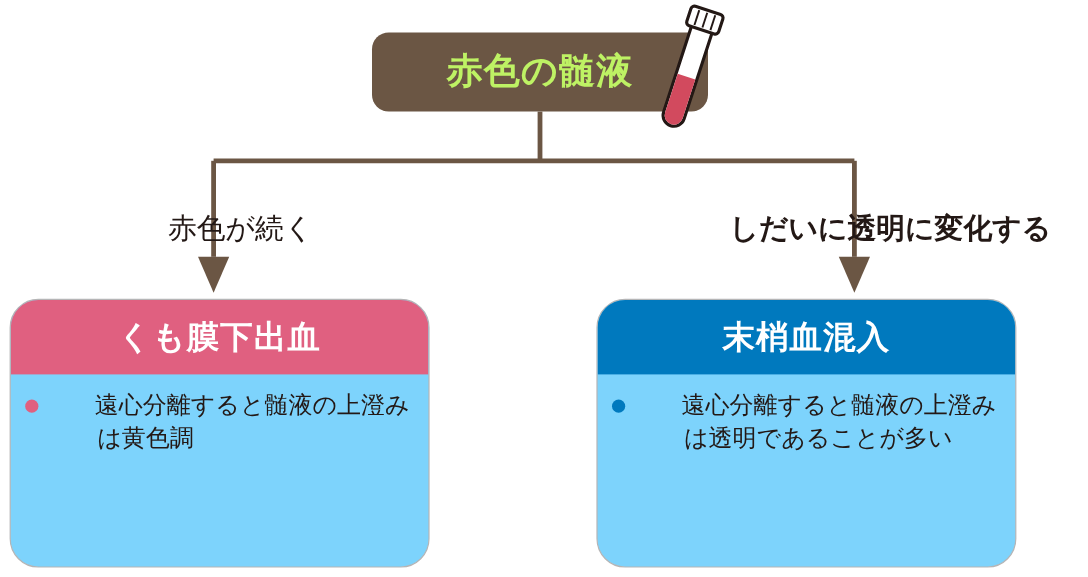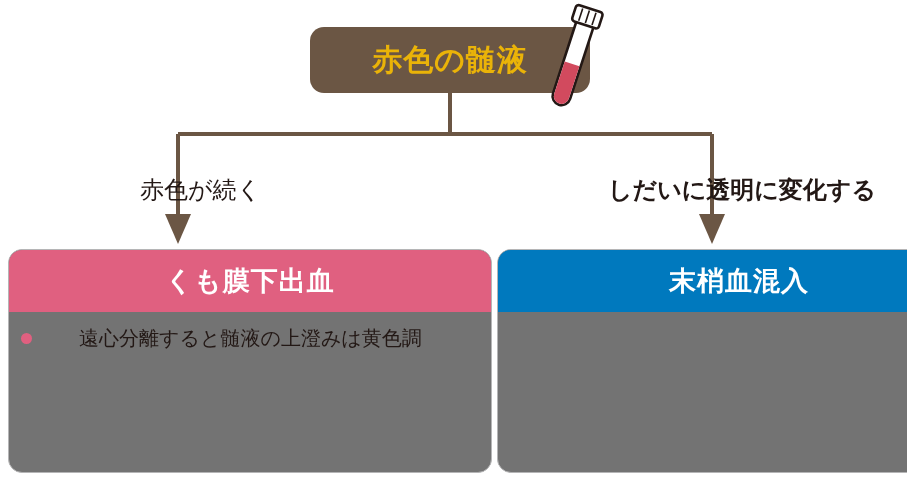--- a/index.html
+++ b/index.html
@@ -22,21 +22,21 @@
     top: 27px;
     width: 280px;
     height: 66px;
     background: #6b5644;
     border-radius: 14px;
     display: flex;
     align-items: center;
     justify-content: center;
   }
   #root-node .label {
-    color: #eab308;
+    color: #bef264;
     font-size: 30px;
     font-weight: bold;
     letter-spacing: 1px;
     line-height: 1;
   }
 
   
   #tube-icon {
     position: absolute;
     left: 538px;
@@ -61,24 +61,24 @@
     font-size: 24px;
     color: #231815;
     white-space: nowrap;
   }
   #branch-label-left  { left: 140px; top: 174px; }
   #branch-label-right { left: 608px; top: 174px; font-weight: bold; }
 
   
   .card {
     position: absolute;
-    width: 484px;
+    width: 350px;
     border: 1px solid #b5b5b6;
-    border-radius: 14px;
-    background: #737373;
+    border-radius: 24px;
+    background: #7dd3fc;
     box-sizing: border-box;
     overflow: hidden;
   }
   #card-left  { left: 8px;   top: 249px; height: 224px; }
   #card-right { left: 497px; top: 249px; height: 224px; }
 
   .card-header {
     height: 62px;
     display: flex;
     align-items: center;
@@ -167,14 +167,18 @@
       <span class="bullet-text">遠心分離すると髄液の上澄みは黄色調</span>
     </div>
   </div>
 </div>
 
 <div class="card" id="card-right">
   <div class="card-header">
     <span>末梢血混入</span>
   </div>
   <div class="card-body">
+    <div class="bullet-item">
+      <span class="bullet-dot"></span>
+      <span class="bullet-text">遠心分離すると髄液の上澄みは透明であることが多い</span>
+    </div>
   </div>
 </div>
 
 </body></html>

